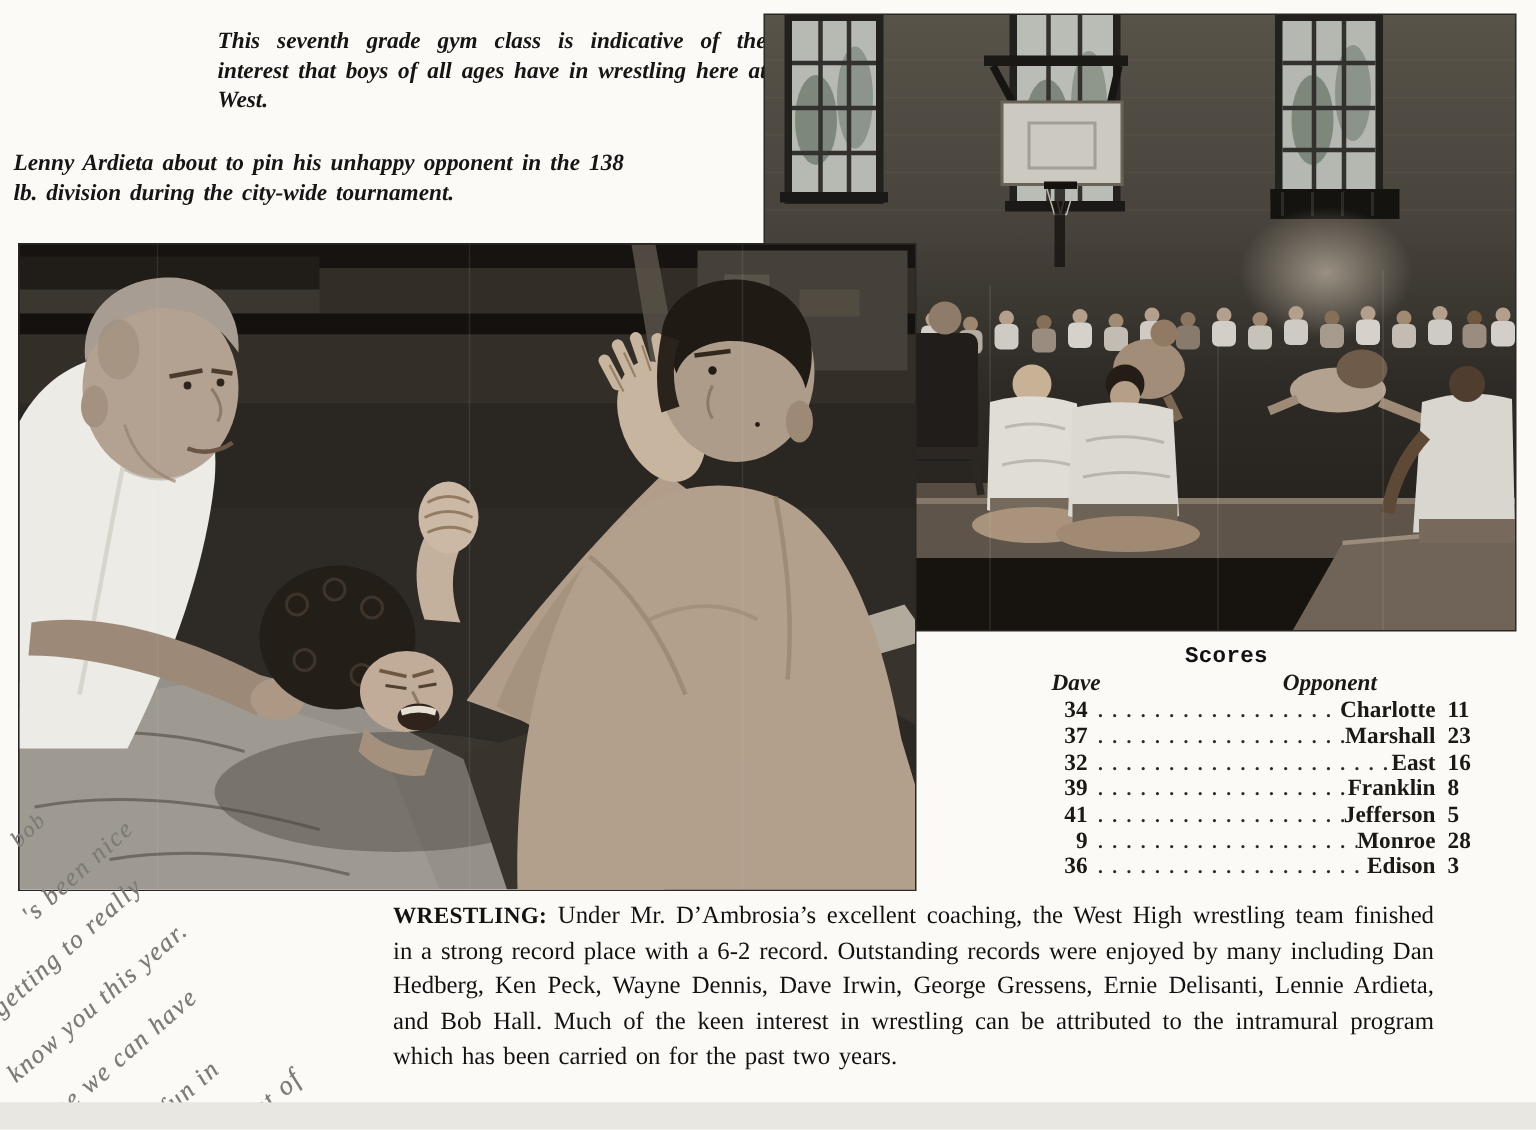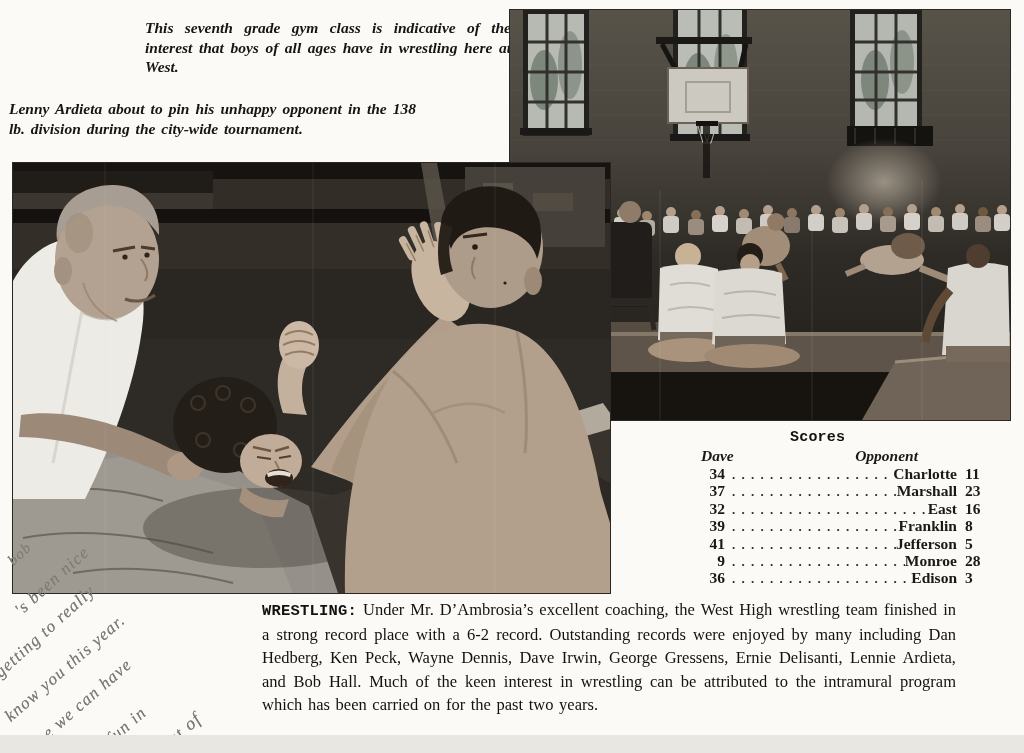--- a/index.html
+++ b/index.html
@@ -43,21 +43,21 @@
   }
   .s-row .rn{ text-align:center; }
   .s-row .rs{ width:25px; text-align:left; margin-left:8px; }
   
   .writeup{
     position:absolute; left:262px; top:598px; width:694px; margin:0; z-index:4;
     font-size:16.5px; line-height:23.2px; text-align:justify; color:#141210;
     word-spacing:1.5px;
   }
   .writeup .lead{
-    font-family:Liberation Mono, monospace; font-weight:bold;
+    font-family:Liberation Serif, serif; font-weight:bold;
     font-size:15.5px; letter-spacing:.2px;
   }
   
   .handwriting{ position:absolute; left:0; top:0; width:1024px; height:753px; z-index:5; pointer-events:none; }
   .hw{
     position:absolute; white-space:nowrap;
     font-family:"Liberation Serif", serif; font-style:italic;
     font-size:17px; letter-spacing:1.2px; color:#7e7b76;
     transform-origin:0 100%;
     text-shadow:0 0 .5px #8d8a85;

